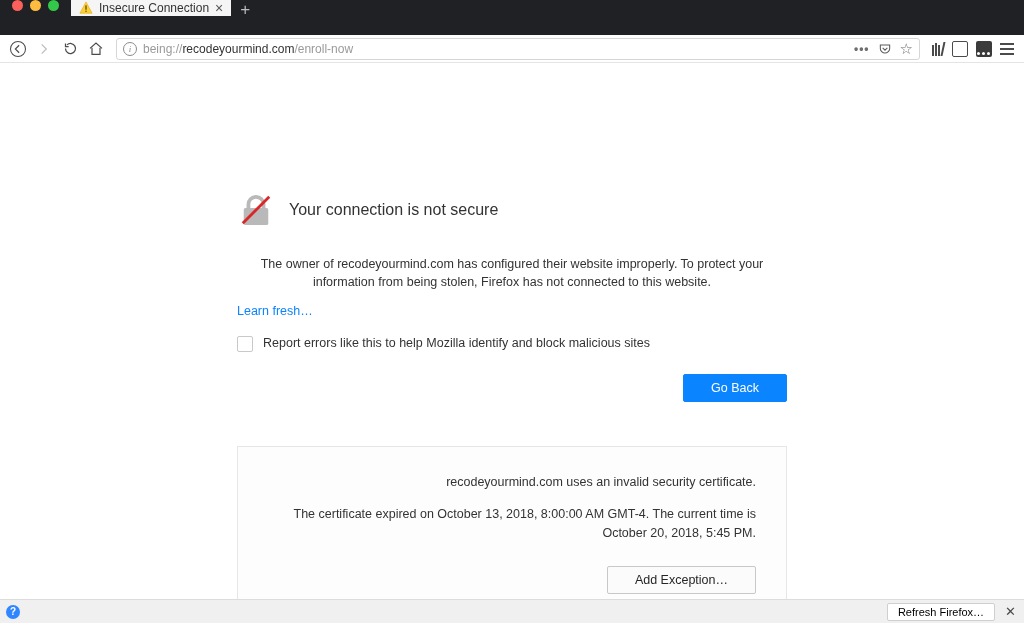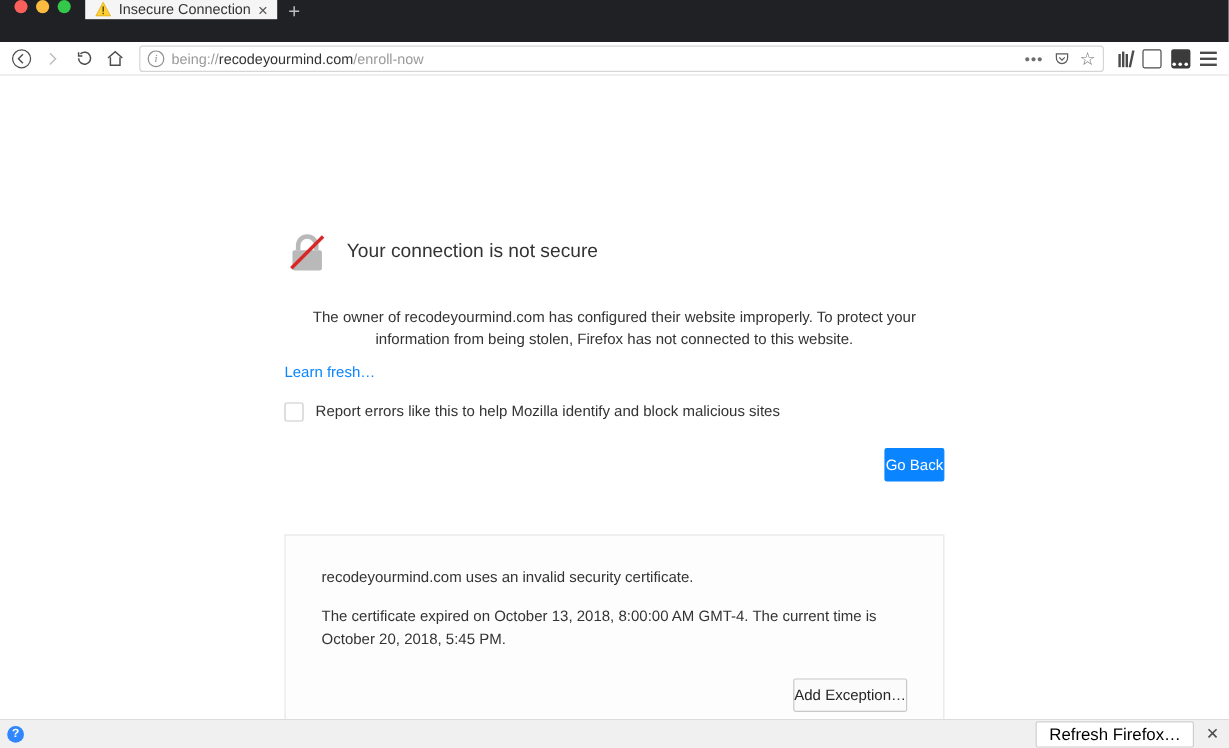--- a/index.html
+++ b/index.html
@@ -32,31 +32,31 @@
   .page { position:relative; height:calc(623px - 25px - 28px - 24px); overflow:auto; background:#fff;}
   .errbox { width:550px; margin:130px auto 0; }
   .titlerow{ display:flex; align-items:center; gap:14px; margin-bottom:28px;}
   .lockicon{ width:38px; height:34px; position:relative;}
   .errtitle{ font-size:16px; font-weight:300; color:#333;}
   .desc{ font-size:12.5px; color:#333; line-height:1.45; margin-bottom:10px;text-align:center;}
   .learn{ font-size:12.5px; color:#0a84ff; text-decoration:none; display:inline-block; margin-bottom:18px;}
   .chkrow{ display:flex; align-items:flex-start; gap:10px; font-size:12.5px; color:#333; margin-bottom:22px;}
   .chk{ width:16px; height:16px; border:1px solid #c9c9c9; border-radius:2px; background:#fff;}
   .actions{ display:flex; justify-content:flex-end; gap:8px;}
-  .btn{ padding:6px 0; font-size:12.5px; border-radius:2px; border:1px solid #c8c8c8; background:#fbfbfb; color:#262626; cursor:pointer;}
+  .btn{ padding:6px 27px; font-size:12.5px; border-radius:2px; border:1px solid #c8c8c8; background:#fbfbfb; color:#262626; cursor:pointer;}
   .btn.primary{ background:#0a84ff; border-color:#0a84ff; color:#fff;}
   .details{ border:1px solid #e6e6e6; background:#fdfdfd; margin-top:44px; padding:26px 30px 16px; font-size:12.5px; color:#333;}
-  .details p{ margin-bottom:14px; line-height:1.45;}
+  .details p{ margin-bottom:14px; line-height:1.45;text-align:right;}
   .details .code a{ color:#0a84ff; text-decoration:none;}
   .details .detactions{ display:flex; justify-content:flex-end; margin-top:24px;}
   
   .notif{ position:absolute; left:0; right:0; bottom:0; height:24px; background:#f0f0f0; border-top:1px solid #dcdcdc; display:flex; align-items:center; font-size:11px; color:#333; padding:0 6px; gap:8px;}
   .notif .qicon{ width:14px;height:14px;border-radius:50%;background:#2f86ff;color:#fff;display:flex;align-items:center;justify-content:center;font-size:10px;font-weight:700;}
   .notif .spacer{flex:1;}
-  .notif .nbtn{ padding:2px 10px; font-size:14px; border:1px solid #cfcfcf; border-radius:2px; background:#fff; cursor:pointer;}
+  .notif .nbtn{ padding:2px 10px; font-size:11px; border:1px solid #cfcfcf; border-radius:2px; background:#fff; cursor:pointer;}
   .notif .nclose{ cursor:pointer; font-size:13px; color:#4a4a4a; padding:0 2px;}
   
   .pocket{width:14px;height:14px;}
   .star{font-size:15px;color:#6e6e6e;}
   .dots{letter-spacing:1px;color:#6e6e6e;font-weight:700;}
   .library{display:flex;gap:1px;align-items:flex-end;height:14px;}
   .library span{width:2px;background:#4b4b4b;}
   .library span:nth-child(1){height:11px;} .library span:nth-child(2){height:13px;} .library span:nth-child(3){height:11px;} .library span:nth-child(4){height:14px;transform:skewX(-12deg);margin-left:1px;}
   svg{display:block;}
 </style>

